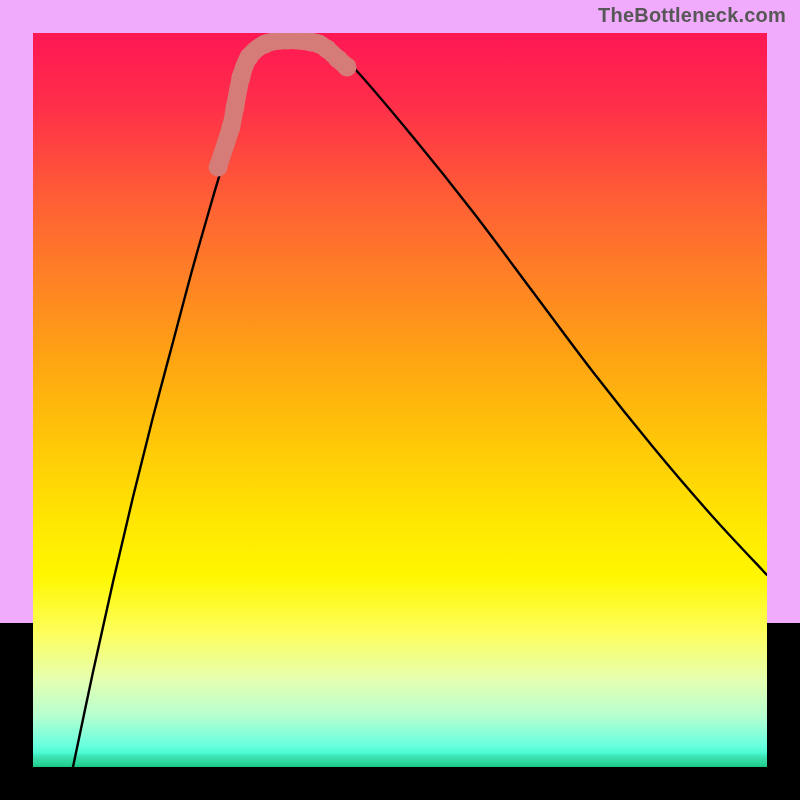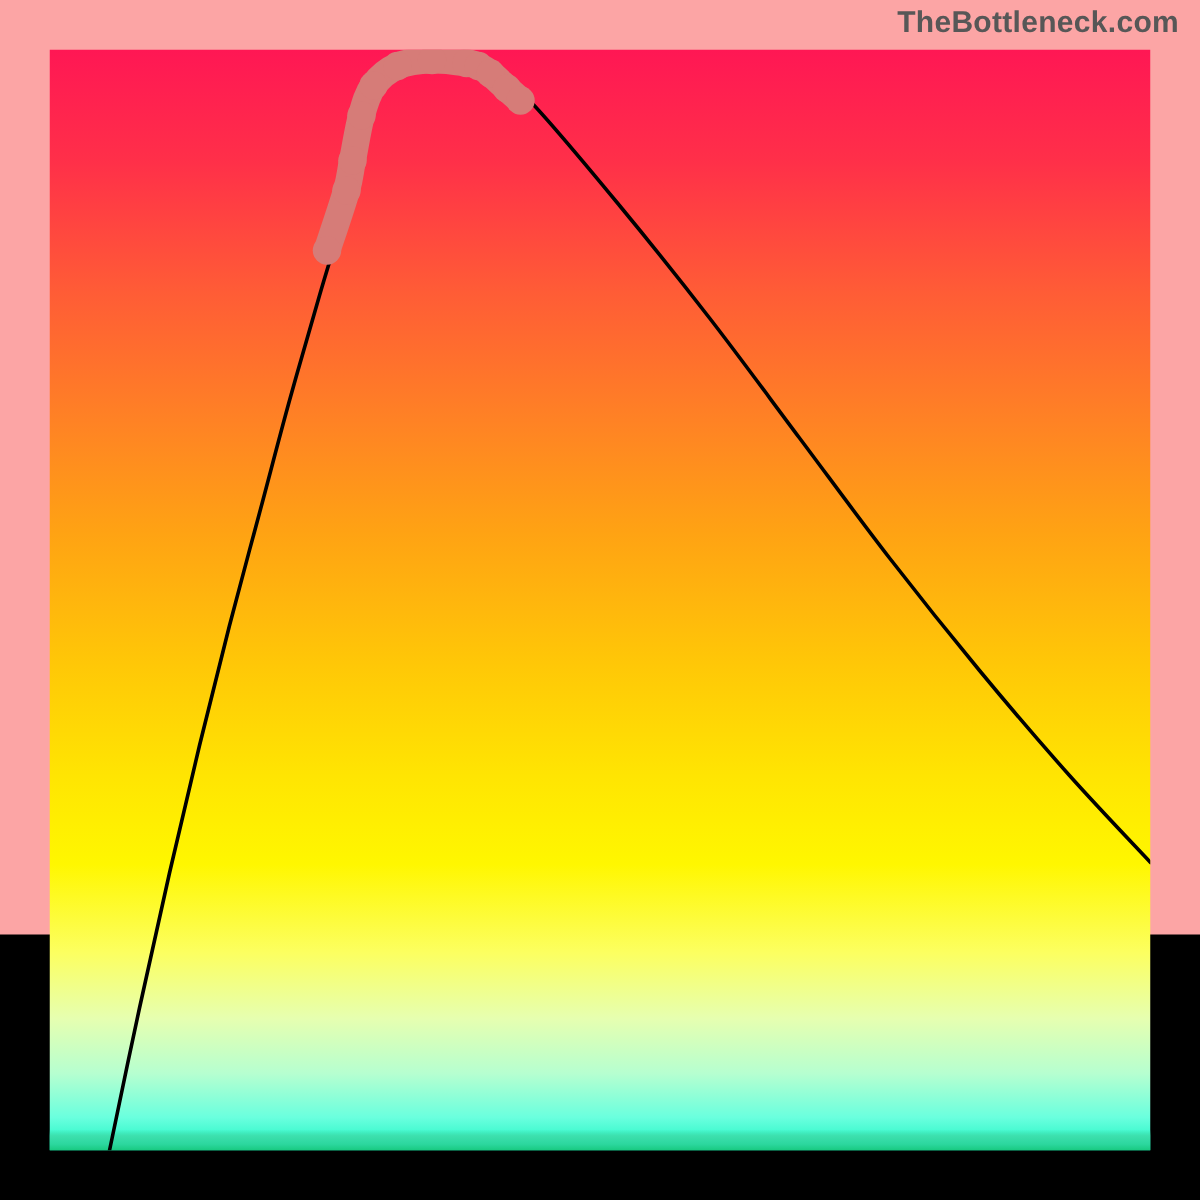--- a/index.html
+++ b/index.html
@@ -8,21 +8,21 @@
     width: 800px;
     height: 800px;
     background: #000;
     overflow: hidden;
     font-family: Arial, Helvetica, sans-serif;
   }
   .stage {
     position: relative;
     width: 800px;
     height: 623px;
-    background: #fca5a5;
+    background: #f0abfc;
   }
   .watermark {
     position: absolute;
     top: 4px;
     right: 14px;
     color: #575757;
     font-size: 20px;
     font-weight: 600;
     letter-spacing: 0.2px;
     z-index: 5;

